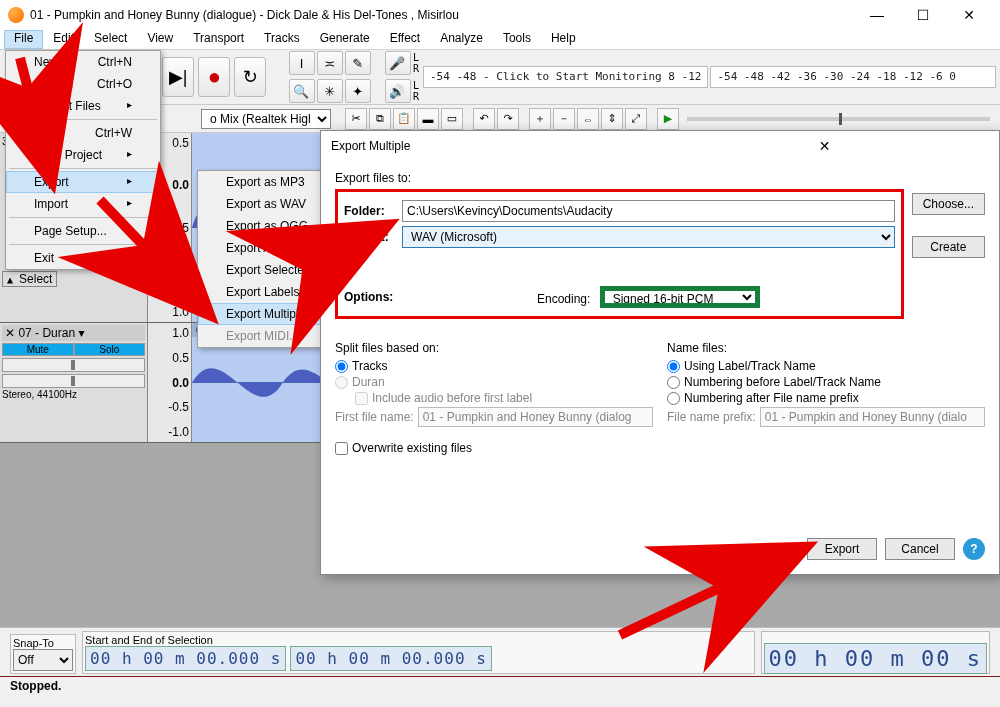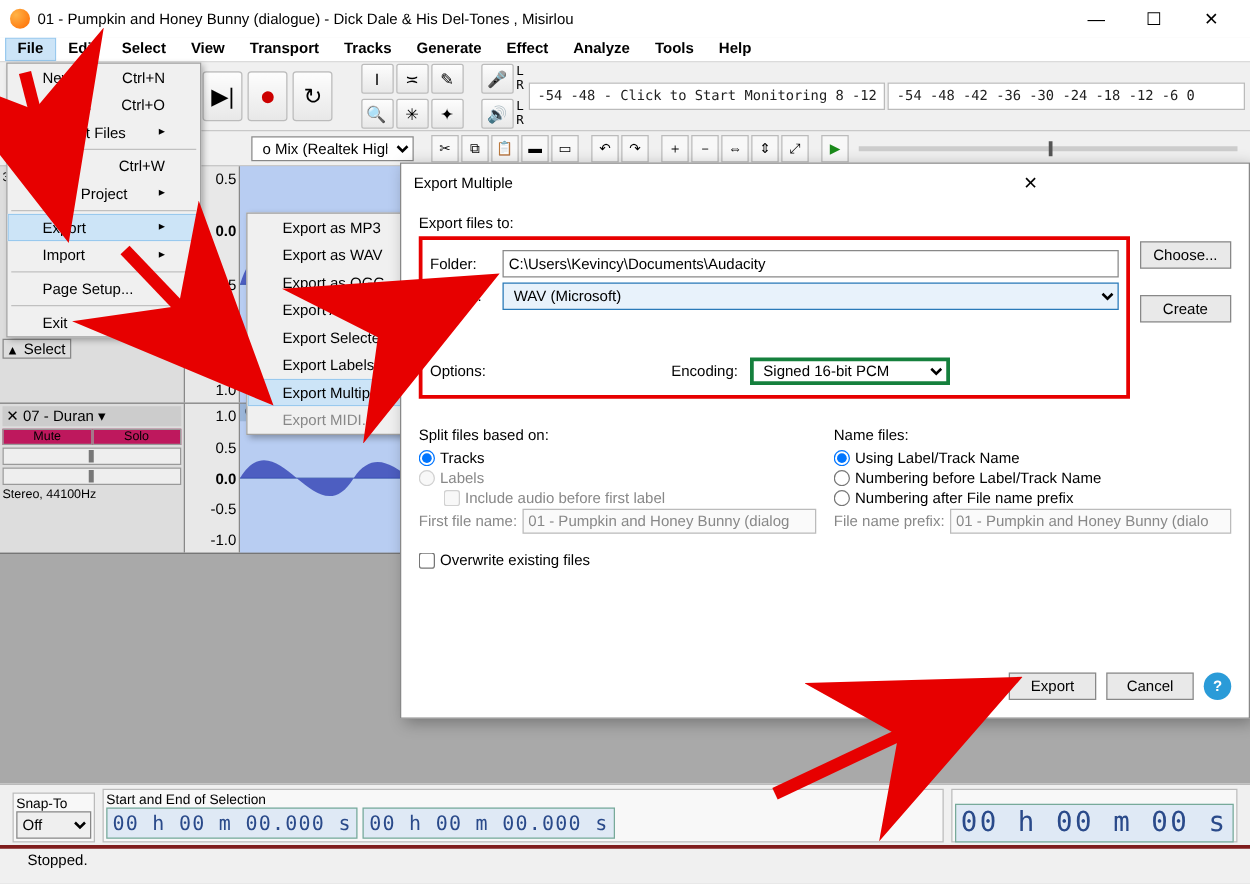--- a/index.html
+++ b/index.html
@@ -7,40 +7,40 @@
 
   
   .titlebar { height: 30px; background: #fff; display: flex; align-items: center; padding: 0 8px; }
   .titlebar .logo { width: 16px; height: 16px; border-radius: 50%; background: radial-gradient(circle at 30% 30%, #ffb347, #ff6a00); margin-right: 6px; display:inline-block;}
   .titlebar .title { flex: 1; color: #000; }
   .winbtns { display: flex; gap: 0; }
   .winbtn { width: 46px; height: 30px; text-align: center; line-height: 30px; font-size: 14px; }
 
   
   .menubar { height: 20px; background: #fff; display: flex; padding: 0 4px; border-bottom: 1px solid #d0d0d0;}
-  .menubar .mi { padding: 1px 10px; font-weight: bold; }
+  .menubar .mi { padding: 1px 10px; }
   .menubar .mi.active { background: #cce4f7; box-shadow: inset 0 0 0 1px #99c9ee; }
 
   
   .toolstrip { height: 55px; background: #f0f0f0; border-bottom: 1px solid #c8c8c8; display:flex; align-items:center; padding:2px 4px; gap:4px; position:relative;}
   .tbtn { width: 40px; height: 40px; border: 1px solid #bbb; background: linear-gradient(#fdfdfd,#e8e8e8); border-radius: 3px; display:flex; align-items:center; justify-content:center; font-size:18px;}
   .sbtn { width: 26px; height: 24px; border:1px solid #bbb; background:linear-gradient(#fdfdfd,#e8e8e8); border-radius:2px; font-size:13px; display:inline-flex;align-items:center;justify-content:center;}
   .toolgrp { display:flex; gap:2px; }
   .ruler { flex:1; height: 22px; border:1px solid #bbb; background:#fff; font-family: monospace; font-size:11px; color:#222; padding:3px 6px; white-space:nowrap; overflow:hidden;}
   .tool2 { height: 28px; background:#f0f0f0; border-bottom:1px solid #c8c8c8; display:flex; align-items:center; gap:2px; padding:0 4px;}
   .tool2 .sel {border:1px solid #888; background:#fff; height:20px; padding:0 4px;}
   .tool2 .mini { width:22px; height:22px; border:1px solid #bbb; background:#f8f8f8; font-size:11px; display:inline-flex;align-items:center;justify-content:center;}
 
   
   .tracks { position:absolute; top:133px; left:0; right:0; bottom:80px; background:#a9a9a9; }
   .trackrow { display:flex; height: 180px; border-bottom:1px solid #666;}
   .trackhead { width: 148px; background:#ddd; border-right:1px solid #888; padding:2px; font-family:monospace; font-size:11px;}
   .trackhead .tname { background:#ccc; padding:1px 3px; display:block;}
   .trackhead .mutesolo { display:flex; margin-top:2px;}
-  .trackhead .mutesolo span{ flex:1; border:1px solid #999; background:#be185d; text-align:center; font-size:10px;}
+  .trackhead .mutesolo span{ flex:1; border:1px solid #999; background:#0ea5e9; text-align:center; font-size:10px;}
   .trackhead .slider {height:14px; background:#eee; border:1px solid #999; margin-top:2px; position:relative;}
   .trackhead .slider::after{content:'';position:absolute;left:48%;top:1px;width:4px;height:10px;background:#777;}
   .trackscale{width:44px;background:#e8e8e8;border-right:1px solid #888;font-family:monospace;font-size:10px; text-align:right; padding-right:2px; display:flex; flex-direction:column; justify-content:space-between; padding-top:3px;padding-bottom:3px;}
   .wave { flex:1; background:#b8cdf2; position:relative; overflow:hidden;}
   .wave svg {width:100%; height:100%;}
   .selbtn { display:inline-block; border:1px solid #888; background:#ddd; padding:0 4px; margin-top:3px;font-size:10px;font-family:monospace;}
 
   
   .dropdown { position:absolute; background:#f0f0f0; border:1px solid #a0a0a0; box-shadow:2px 2px 5px rgba(0,0,0,.3); z-index:50; }
   .filemenu { left:5px; top:50px; width:156px; }
@@ -53,21 +53,21 @@
 
   
   .dialog { position:absolute; left:320px; top:130px; width:680px; height:445px; background:#fff; border:1px solid #888; box-shadow:3px 3px 12px rgba(0,0,0,.3); z-index:100;}
   .dlg-title { height:30px; display:flex; align-items:center; padding:0 10px; }
   .dlg-title span{ flex:1;}
   .dlg-close { width:40px; text-align:center; font-size:14px;}
   .dlg-body { padding: 6px 14px; }
   .sectlbl { margin:4px 0;}
   .redbox { border: 3px solid #e70000; padding: 4px 6px; margin-bottom:8px;}
   .row { display:flex; align-items:center; margin:4px 0; gap:6px;}
-  .row label { width: 52px;}
+  .row label { width: 52px; font-weight: bold;}
   .row input[type=text], .row select { flex:1; height: 22px; border:1px solid #888; padding:0 4px; background:#fff;}
   .row select.format { border:1px solid #2a7ab8; background:#e8f2fb;}
   .btn { display:inline-block; min-width:70px; height:22px; border:1px solid #888; background:#e9e9e9; text-align:center; line-height:20px; padding:0 10px;}
   .twocol { display:flex; gap:14px;}
   .twocol > div { flex:1;}
   .radio {display:flex; align-items:center; gap:4px; margin:2px 0;}
   .radio input {margin:0;}
   .radio.dis { color:#888;}
   .chk { display:flex; align-items:center; gap:4px; margin-left:20px;}
   .chk.dis{color:#888;}
@@ -77,21 +77,21 @@
   .dlg-buttons { position:absolute; right:14px; bottom:14px; display:flex; gap:8px; align-items:center;}
   .helpbtn { width:22px; height:22px; border-radius:50%; background:#2a9bd8; color:#fff; text-align:center; line-height:22px; font-weight:bold;}
 
   
   .bottombar { position:absolute; left:0; right:0; bottom:0; height:80px; background:#f0f0f0; border-top:1px solid #bbb;}
   .selbar { height:48px; display:flex; align-items:flex-end; gap:6px; padding:2px 10px;}
   .selgroup { border:1px solid #bbb; background:#f8f8f8; padding:2px;}
   .selgroup .lbl { font-size:11px; display:block;}
   .digits { font-family: monospace; font-size:16px; background:#dfe9f5; border:1px solid #7a9; padding:2px 4px; letter-spacing:1px; color:#2a4a8a;}
   .digits.big { font-size:22px; letter-spacing:2px;}
-  .statusbar { height:22px; border-top:3px solid #7f1d1d; padding:2px 22px;}
+  .statusbar { height:22px; border-top:1px solid #7f1d1d; padding:2px 10px;font-weight:bold;}
 
   
   .arrow-svg { position:absolute; z-index:200; pointer-events:none;}
 
 </style>
 </head>
 <body>
 
 <div class="titlebar">
   <span class="logo"></span>
@@ -298,40 +298,40 @@
         </div>
         <div class="row">
           <label>Format:</label>
           <select class="format"><option>WAV (Microsoft)</option></select>
         </div>
         <div style="height:30px;"></div>
         <div class="row">
           <label>Options:</label>
           <div style="flex:1; text-align:center;">
             <span>Encoding:</span>
-            <select style="width:160px;height:22px;border:3px solid #15803d;margin-left:6px;"><option>Signed 16-bit PCM</option></select>
+            <select style="width:160px;height:22px;border:5px solid #15803d;margin-left:6px;"><option>Signed 16-bit PCM</option></select>
           </div>
         </div>
       </div>
       <div style="display:flex;flex-direction:column;gap:21px; padding-top:4px;">
         <span class="btn">Choose...</span>
         <span class="btn" style="margin-top:0;">Create</span>
       </div>
     </div>
 
     <div class="twocol" style="margin-top:10px;">
       <div>
         <div class="sectlbl">Split files based on:</div>
         <label class="radio">
             <input type="radio" checked="" style="">
             <span>Tracks</span>
           </label>
         <label class="radio dis">
             <input type="radio" disabled="" style="">
-            <span>Labels</span>
+            <span>Duran</span>
           </label>
         <label class="chk dis">
             <input type="checkbox" disabled="" style="">
             <span>Include audio before first label</span>
           </label>
         <div class="inline dis">
             <span>First file name:</span>
             <input disabled="" value="01 - Pumpkin and Honey Bunny (dialog" style="">
           </div>
       </div>

